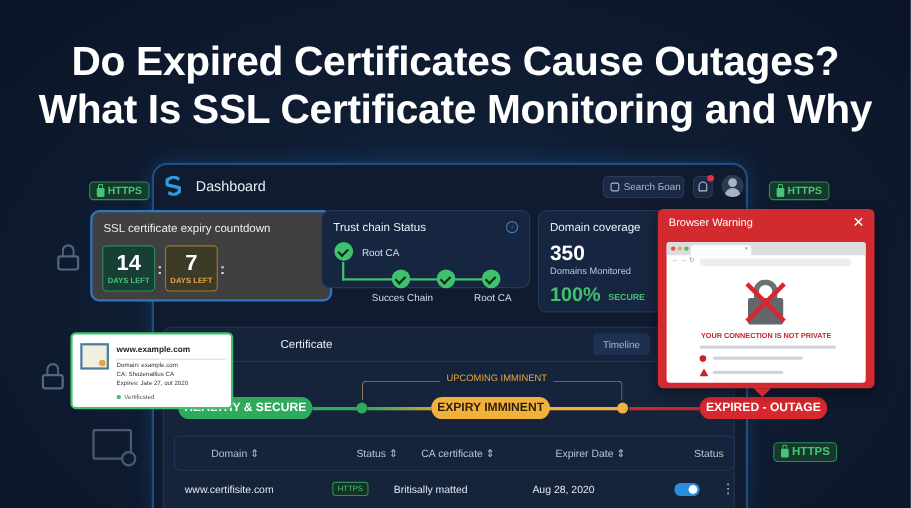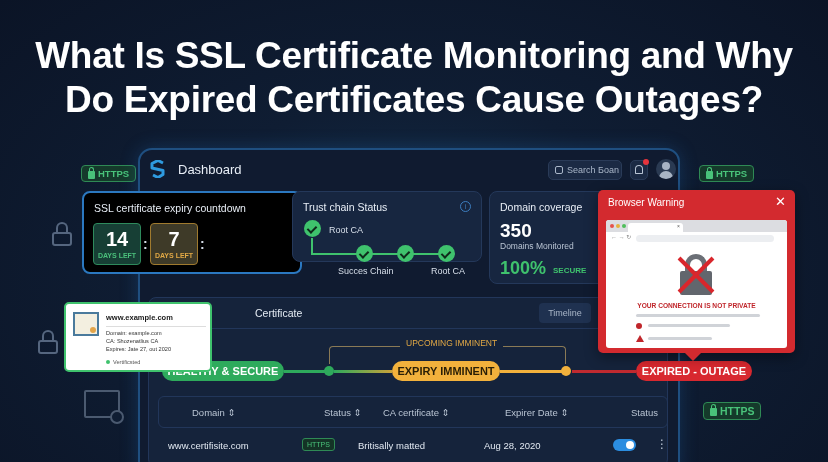--- a/index.html
+++ b/index.html
@@ -55,21 +55,21 @@
   .avatar { position: absolute; left: 516px; top: 9px; width: 20px; height: 20px; border-radius: 50%; background: #2a3a52; overflow: hidden; }
   .avatar::before { content: ""; position: absolute; left: 6px; top: 3px; width: 8px; height: 8px; border-radius: 50%; background: #a8b4c4; }
   .avatar::after { content: ""; position: absolute; left: 3px; top: 12px; width: 14px; height: 10px; border-radius: 7px 7px 0 0; background: #a8b4c4; }
 
   .card {
     position: absolute; background: #172640; border: 1px solid #24385a; border-radius: 8px;
   }
   .card-title { position: absolute; left: 10px; top: 9px; font-size: 10.5px; color: #e8eef6; }
 
   
-  .countdown-card { left: 82px; top: 191px; width: 220px; height: 83px; border: 2px solid #2b78c0; background: #000000; }
+  .countdown-card { left: 82px; top: 191px; width: 220px; height: 83px; border: 2px solid #2b78c0; background: #404040; }
   .cd-box { position: absolute; top: 30px; width: 48px; height: 42px; border-radius: 4px; text-align: center; }
   .cd-box .num { font-size: 20px; font-weight: 700; color: #fff; margin-top: 4px; line-height: 22px; }
   .cd-box .lbl { font-size: 7px; font-weight: 700; margin-top: 2px; }
   .cd-green { left: 9px; background: #173f35; border: 1.5px solid #2e8a5c; }
   .cd-green .lbl { color: #4bc07c; }
   .cd-amber { left: 66px; background: #3e3a28; border: 1.5px solid #a07a2e; }
   .cd-amber .lbl { color: #e1a845; }
   .cd-red { left: 122px; width: 58px; background: #4a2030; border: 1.5px solid #8c2a36; }
   .cd-red .num { color: #e5444f; font-size: 11px; margin-top: 14px; }
   .cd-colon { position: absolute; top: 43px; font-size: 14px; color: #d5dde8; font-weight: 700; }
@@ -141,22 +141,22 @@
   .lockx .x1, .lockx .x2 { position: absolute; left: -2px; top: 19px; width: 48px; height: 4px; background: #d9262c; }
   .lockx .x1 { transform: rotate(45deg); } .lockx .x2 { transform: rotate(-45deg); }
   .br-msg { position: absolute; left: 0; top: 82px; width: 100%; text-align: center; font-size: 6.6px; font-weight: 700; color: #c0262b; }
   .br-bar { position: absolute; height: 3px; background: #d0d3d8; border-radius: 2px; }
   .br-ic { position: absolute; width: 6px; height: 6px; }
 </style>
 </head>
 <body>
 
 <div class="headline">
+  <div>Do Expired Certificates Cause Outages?</div>
   <div>What Is SSL Certificate Monitoring and Why</div>
-  <div>Do Expired Certificates Cause Outages?</div>
 </div>
 
 <div class="deco-lock" style="left:52px;top:222px;">
     <div class="shackle"></div>
     <div class="body"></div>
   </div>
 <div class="deco-lock" style="left:38px;top:330px;">
     <div class="shackle"></div>
     <div class="body"></div>
   </div>

